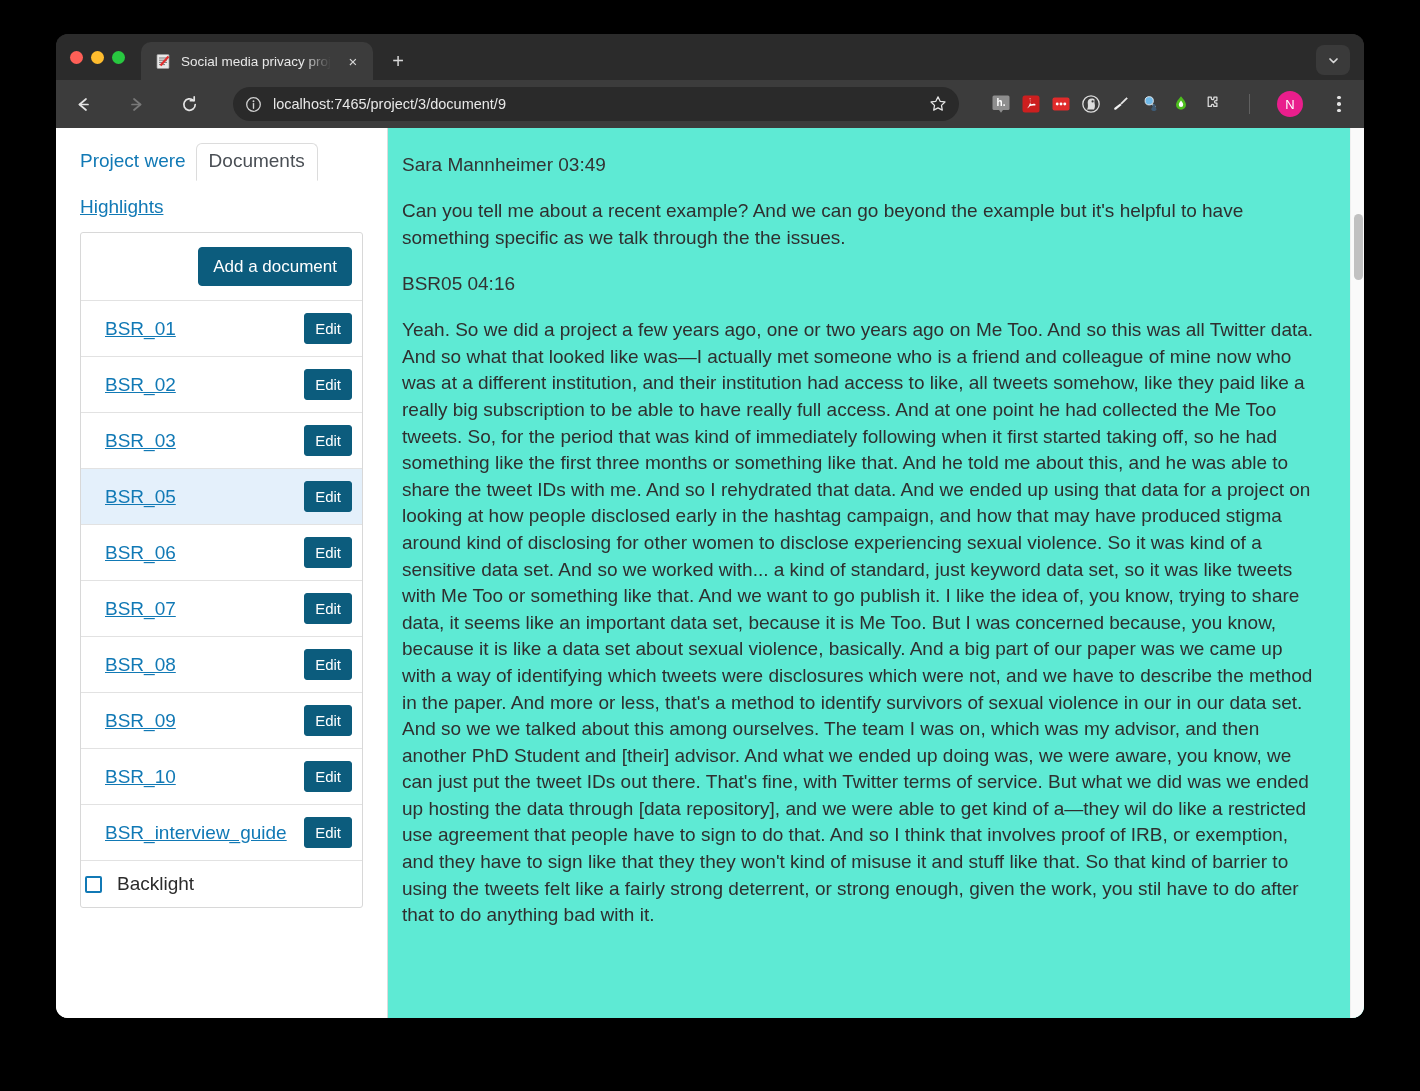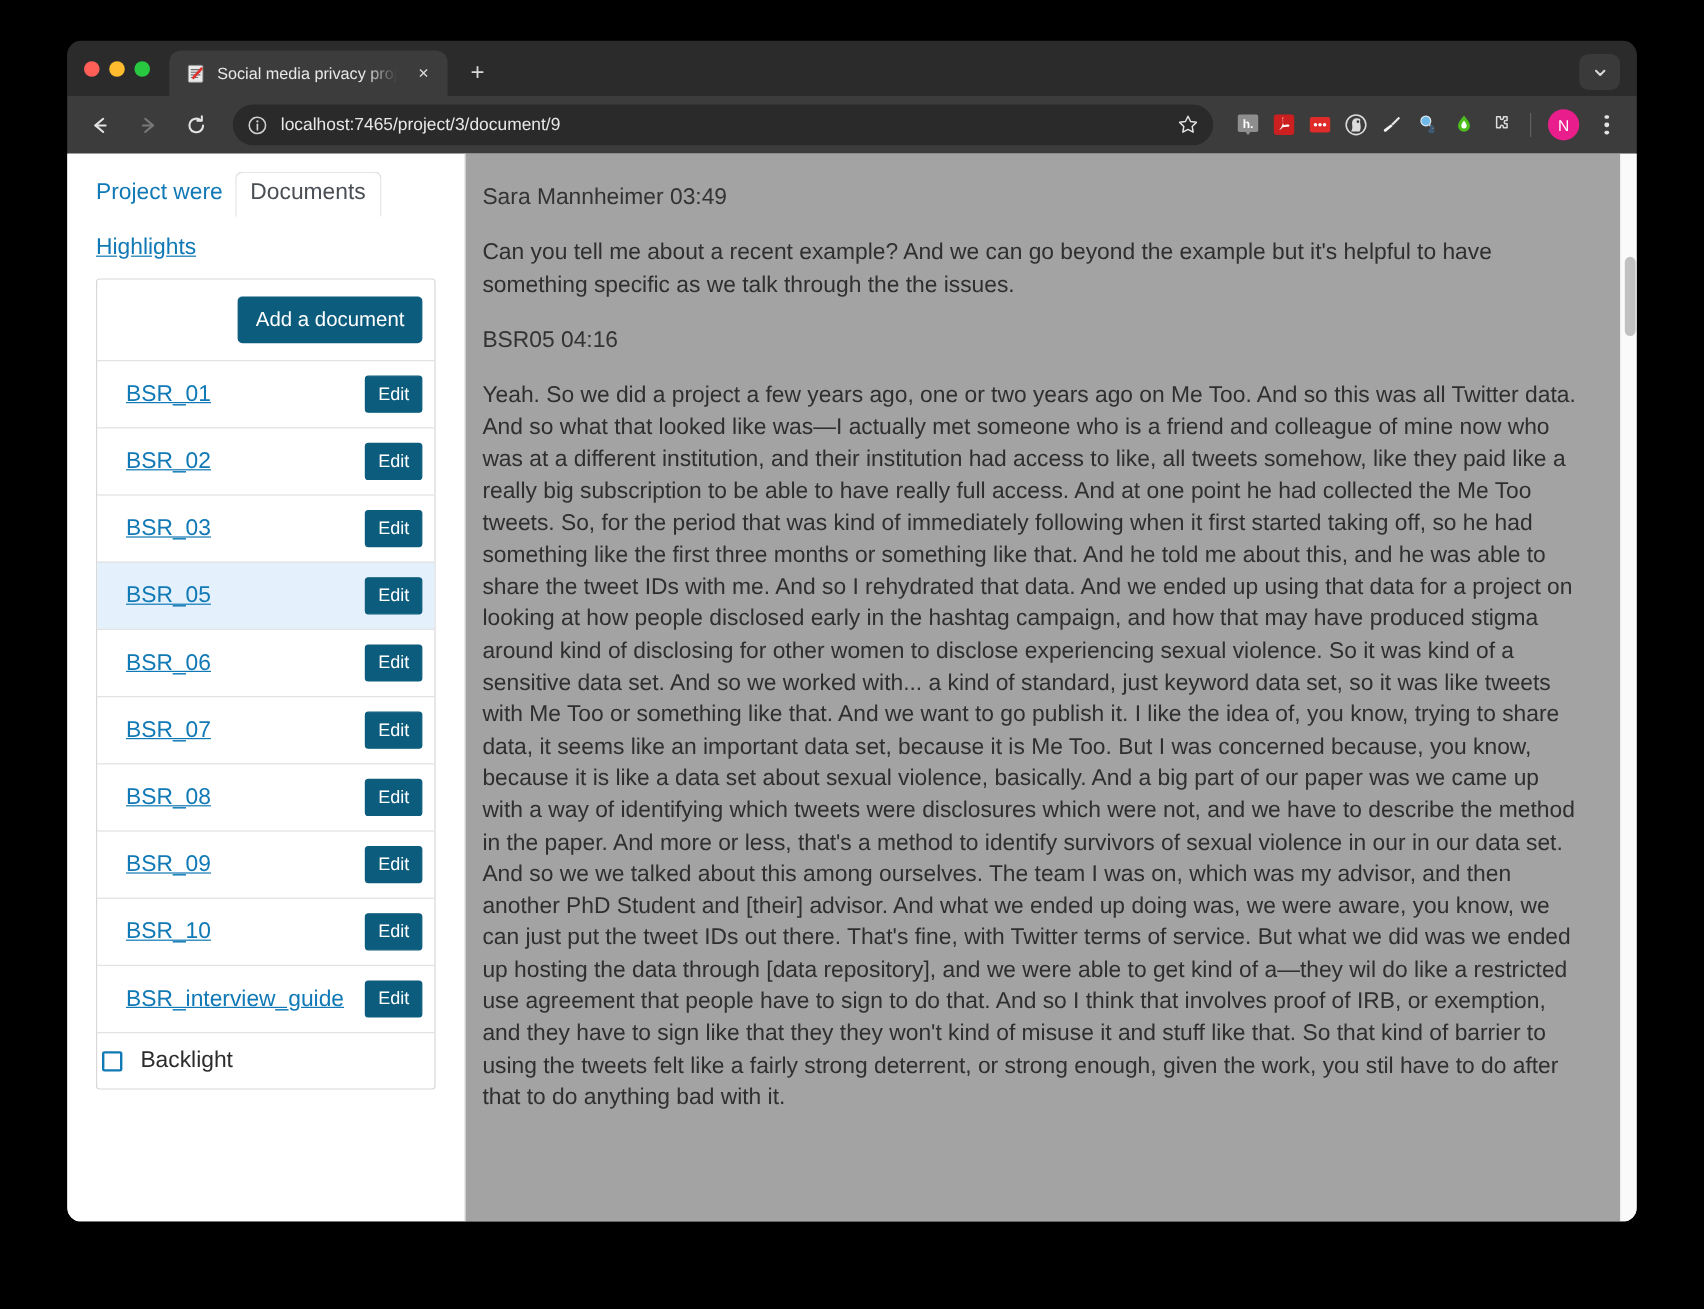--- a/index.html
+++ b/index.html
@@ -100,21 +100,21 @@
     display: flex; align-items: center; justify-content: center;
   }
 
   
   #toolbar {
     height: 48px;
     background: #3c3c3c;
     display: flex;
     align-items: center;
     padding: 0 12px 0 10px;
-    gap: 6px;
+    gap: 19px;
     flex: 0 0 auto;
   }
   .nav-btn {
     width: 34px; height: 34px;
     display: flex; align-items: center; justify-content: center;
     border-radius: 50%;
     color: #e3e3e3;
     flex: 0 0 auto;
   }
   .nav-btn.disabled { color: #787878; }
@@ -280,21 +280,21 @@
     background: #ffffff;
     flex: 0 0 auto;
   }
   #backlight-label { font-size: 19px; color: #2b2b2b; }
 
   
   #content-area {
     flex: 1 1 auto;
     position: relative;
     overflow: hidden;
-    background: #a3a3a3;
+    background: #5eead4;
   }
   #content-inner {
     padding: 26px 44px 0 14px;
   }
   .speaker {
     font-size: 19px;
     color: #333333;
     margin-bottom: 22px;
   }
   .para {

